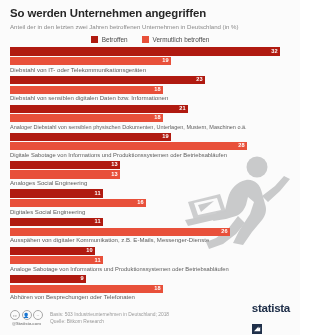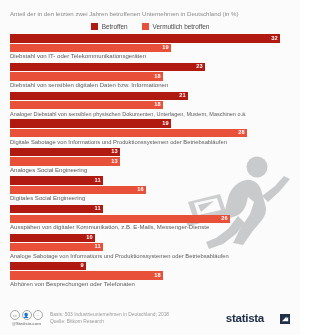--- a/index.html
+++ b/index.html
@@ -70,34 +70,35 @@
   .cc-icons{display:flex;gap:1.5px;}
   .cc-circle{
     width:8px;height:8px;border:0.8px solid #a8a8a8;border-radius:50%;
     display:flex;align-items:center;justify-content:center;
     font-size:5px;color:#9a9a9a;line-height:1;font-family:"Liberation Serif",serif;
   }
   .cc-domain{font-size:4.2px;color:#8a8a8a;font-weight:bold;margin-top:1px;}
   .src{display:flex;flex-direction:column;justify-content:center;gap:1.5px;}
   .src-line{font-size:4.9px;color:#9a9a9a;line-height:1.15;}
   .brand{
-    margin-left:auto;display:flex;align-items:flex-end;gap:16px;
+    margin-left:auto;display:flex;align-items:flex-start;gap:10px;flex-direction:column;
   }
   .brand-text{
     font-size:11.6px;font-weight:bold;color:#20304a;
     letter-spacing:-0.3px;line-height:1;
   }
   .brand-mark{width:10px;height:10px;display:block;}
 </style>
 </head>
 <body>
 
 <div class="infographic">
 
   <div class="header">
+    <div class="title">So werden Unternehmen angegriffen</div>
     <div class="subtitle">Anteil der in den letzten zwei Jahren betroffenen Unternehmen in Deutschland (in %)</div>
   </div>
 
   <div class="legend">
     <div class="legend-item">
       <span class="legend-swatch" style="background:#b01a10"></span>
       <span class="legend-label">Betroffen</span>
     </div>
     <div class="legend-item">
       <span class="legend-swatch" style="background:#e8503a"></span>

